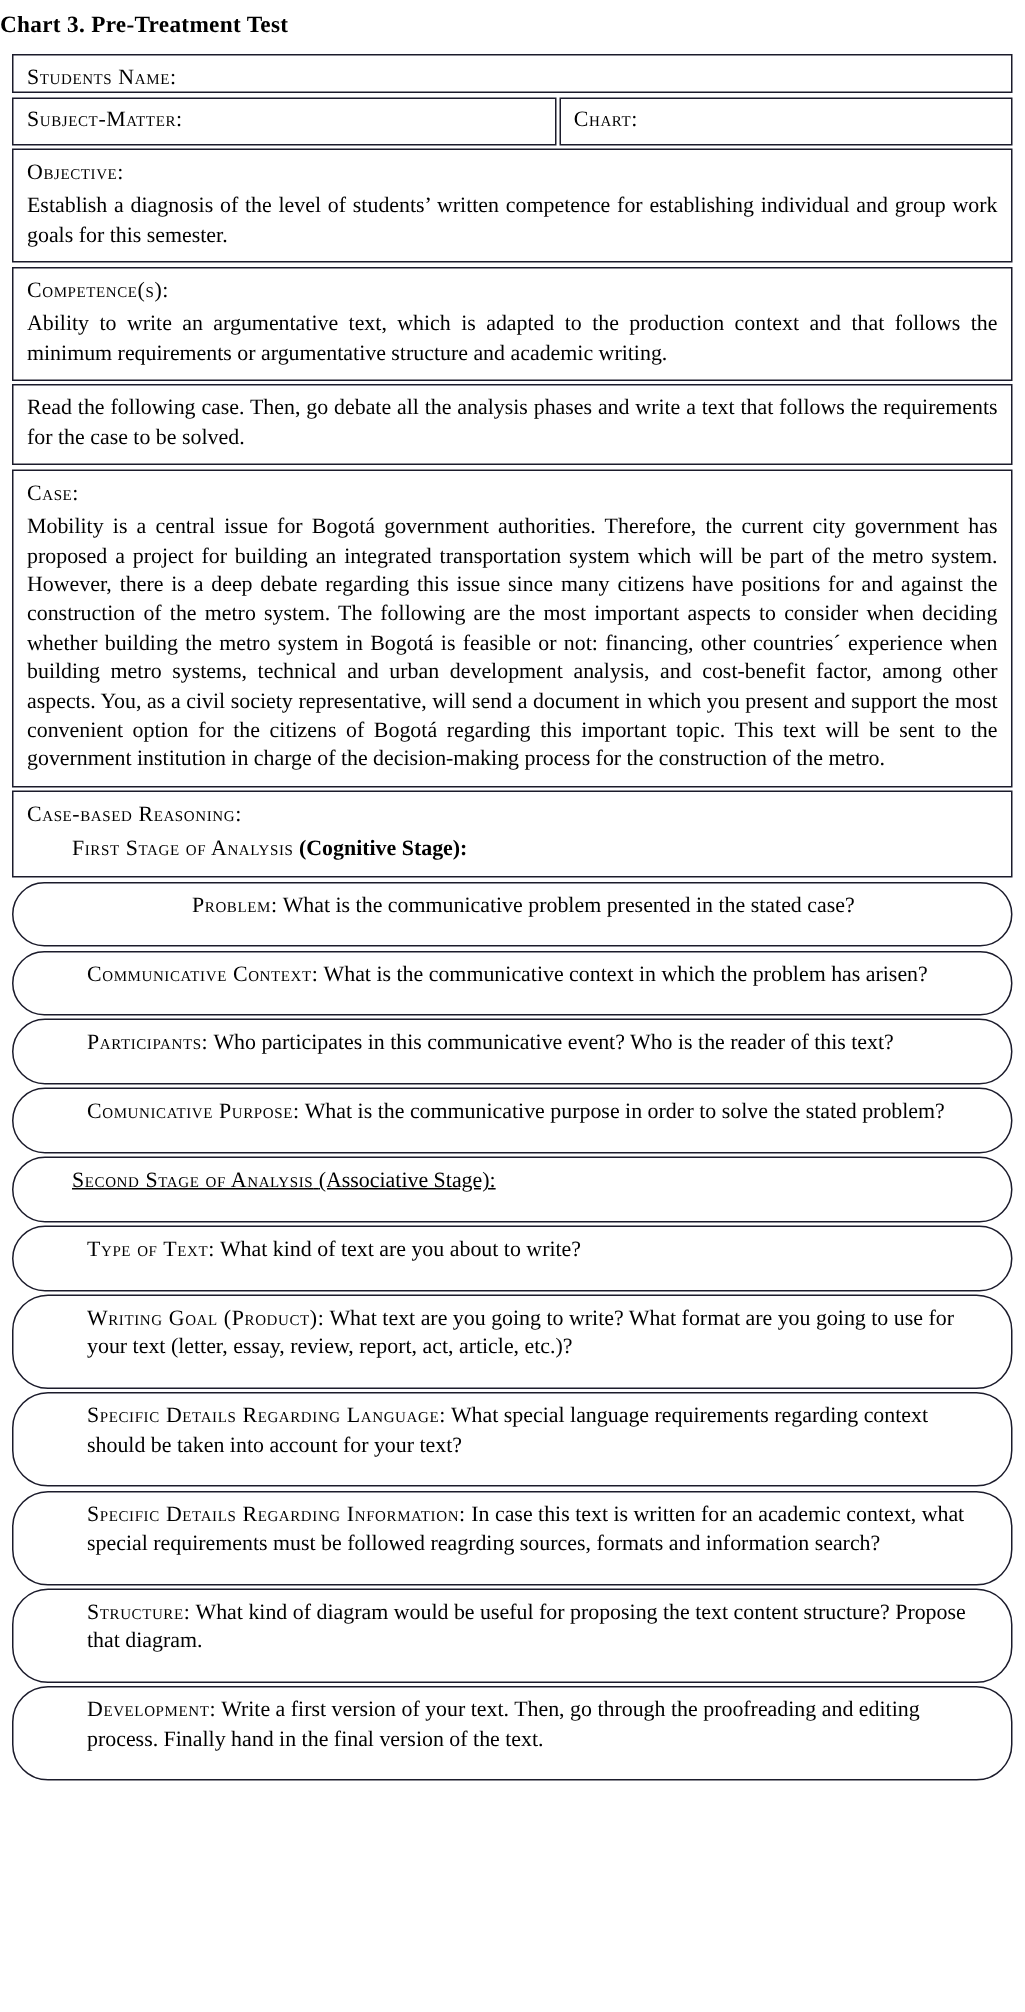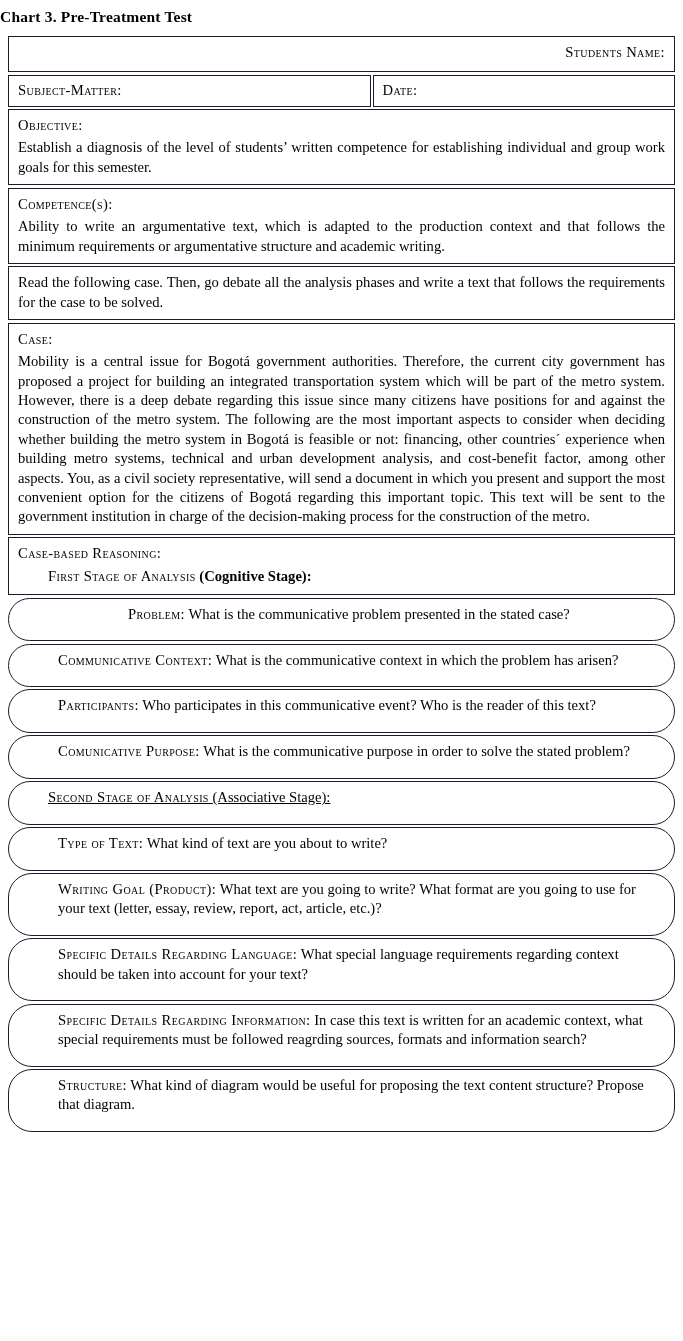--- a/index.html
+++ b/index.html
@@ -76,22 +76,21 @@
   }
   .q-indent {
     padding-left: 110px;
     padding-right: 9px;
   }
   .q-indent2 {
     padding-left: 40px;
     padding-right: 9px;
   }
   .namebox {
-    height: 36px;
-    text-align: right;
+    height: 26px;
   }
   .stage-block {
     padding-top: 6px;
     padding-bottom: 8px;
   }
   .stage-block .stage-label {
     padding-left: 30px;
   }
   .qblock {
     padding-bottom: 16px;
@@ -119,21 +118,21 @@
 
     <div class="block namebox">
       <span class="lbl">Students Name:</span>
     </div>
 
     <div class="row2">
       <div class="cell left">
         <span class="lbl">Subject-Matter:</span>
       </div>
       <div class="cell right">
-        <span class="lbl">Date:</span>
+        <span class="lbl">Chart:</span>
       </div>
     </div>
 
     <div class="block">
       <div class="hdr-line"><span class="lbl">Objective:</span></div>
       <p class="para">Establish a diagnosis of the level of students’ written competence for establishing individual and group work goals for this semester.</p>
     </div>
 
     <div class="block">
       <div class="hdr-line"><span class="lbl">Competence(s):</span></div>
@@ -220,15 +219,21 @@
       </div>
     </div>
 
     <div class="block qblock">
       <div class="q-indent2">
         <span class="lbl">Structure:</span>
         <span class="plain">What kind of diagram would be useful for proposing the text content structure? Propose that diagram.</span>
       </div>
     </div>
 
+    <div class="block qblock">
+      <div class="q-indent2">
+        <span class="lbl">Development:</span>
+        <span class="plain">Write a first version of your text. Then, go through the proofreading and editing process. Finally hand in the final version of the text.</span>
+      </div>
+    </div>
 
   </div>
 </div>
 
 </body></html>

